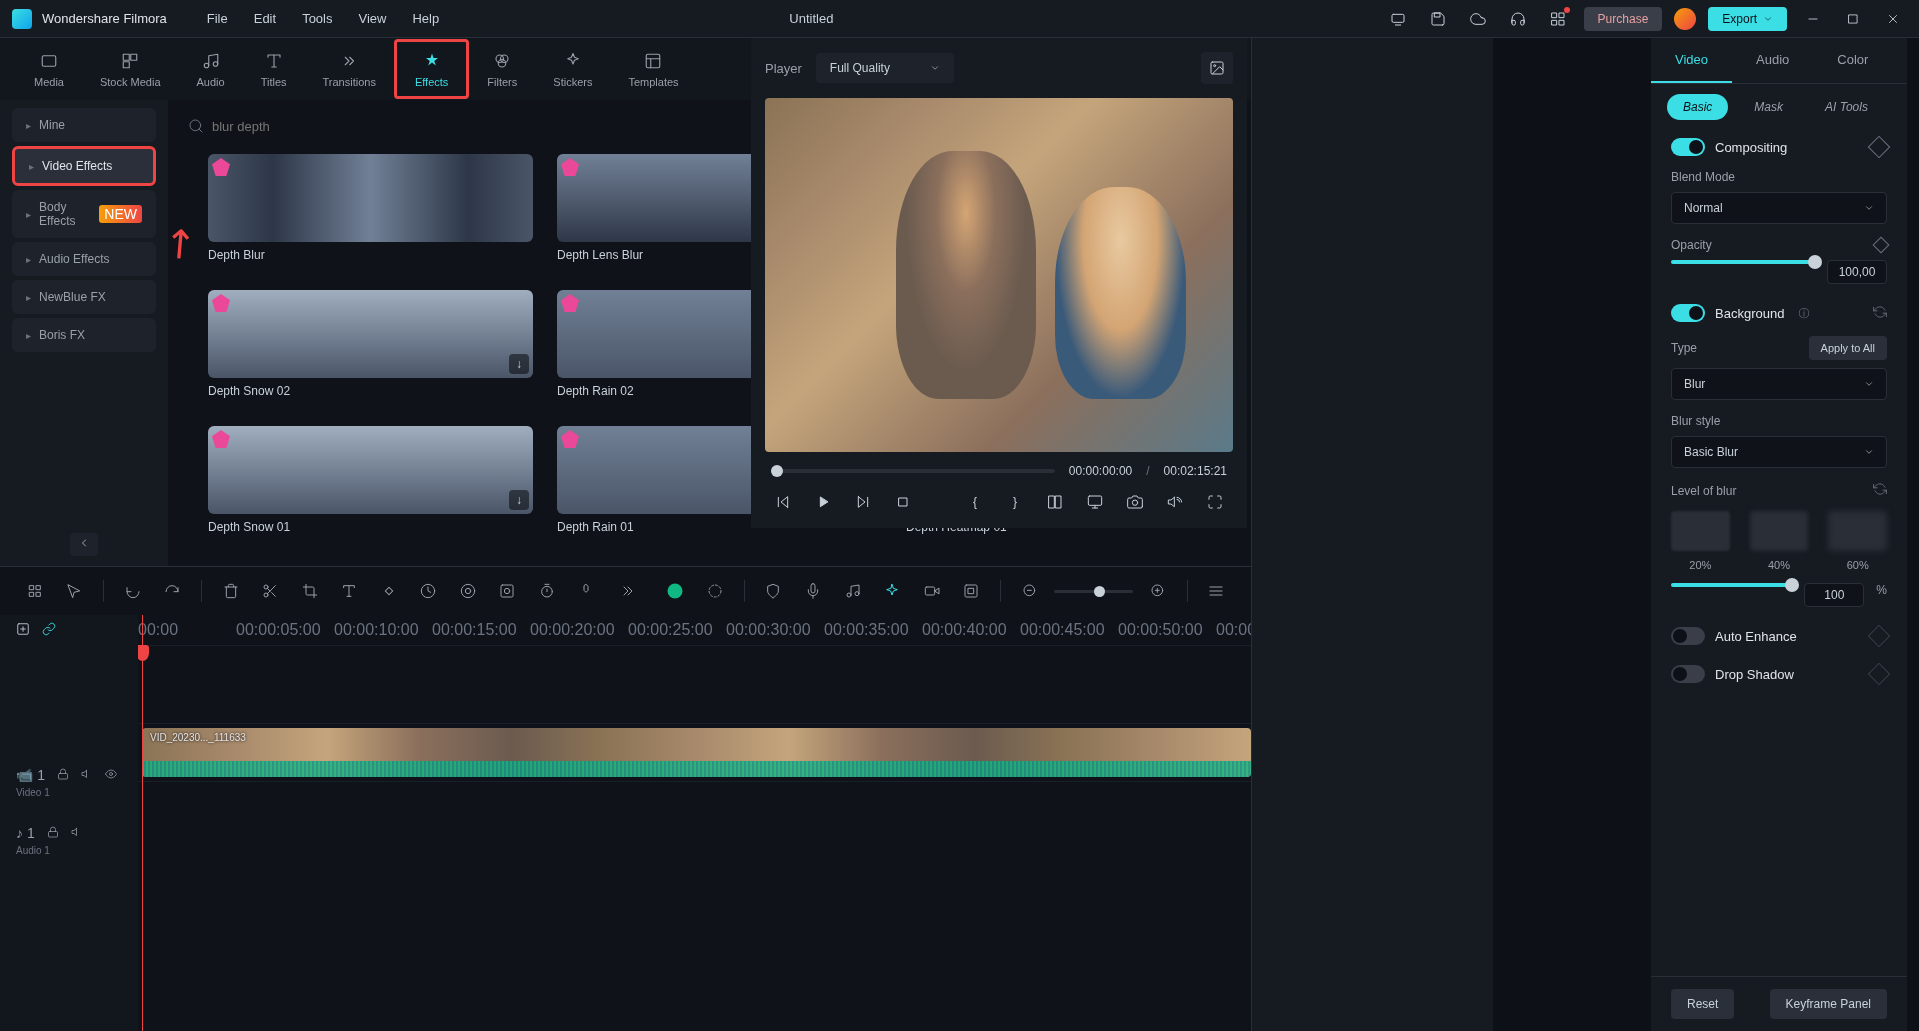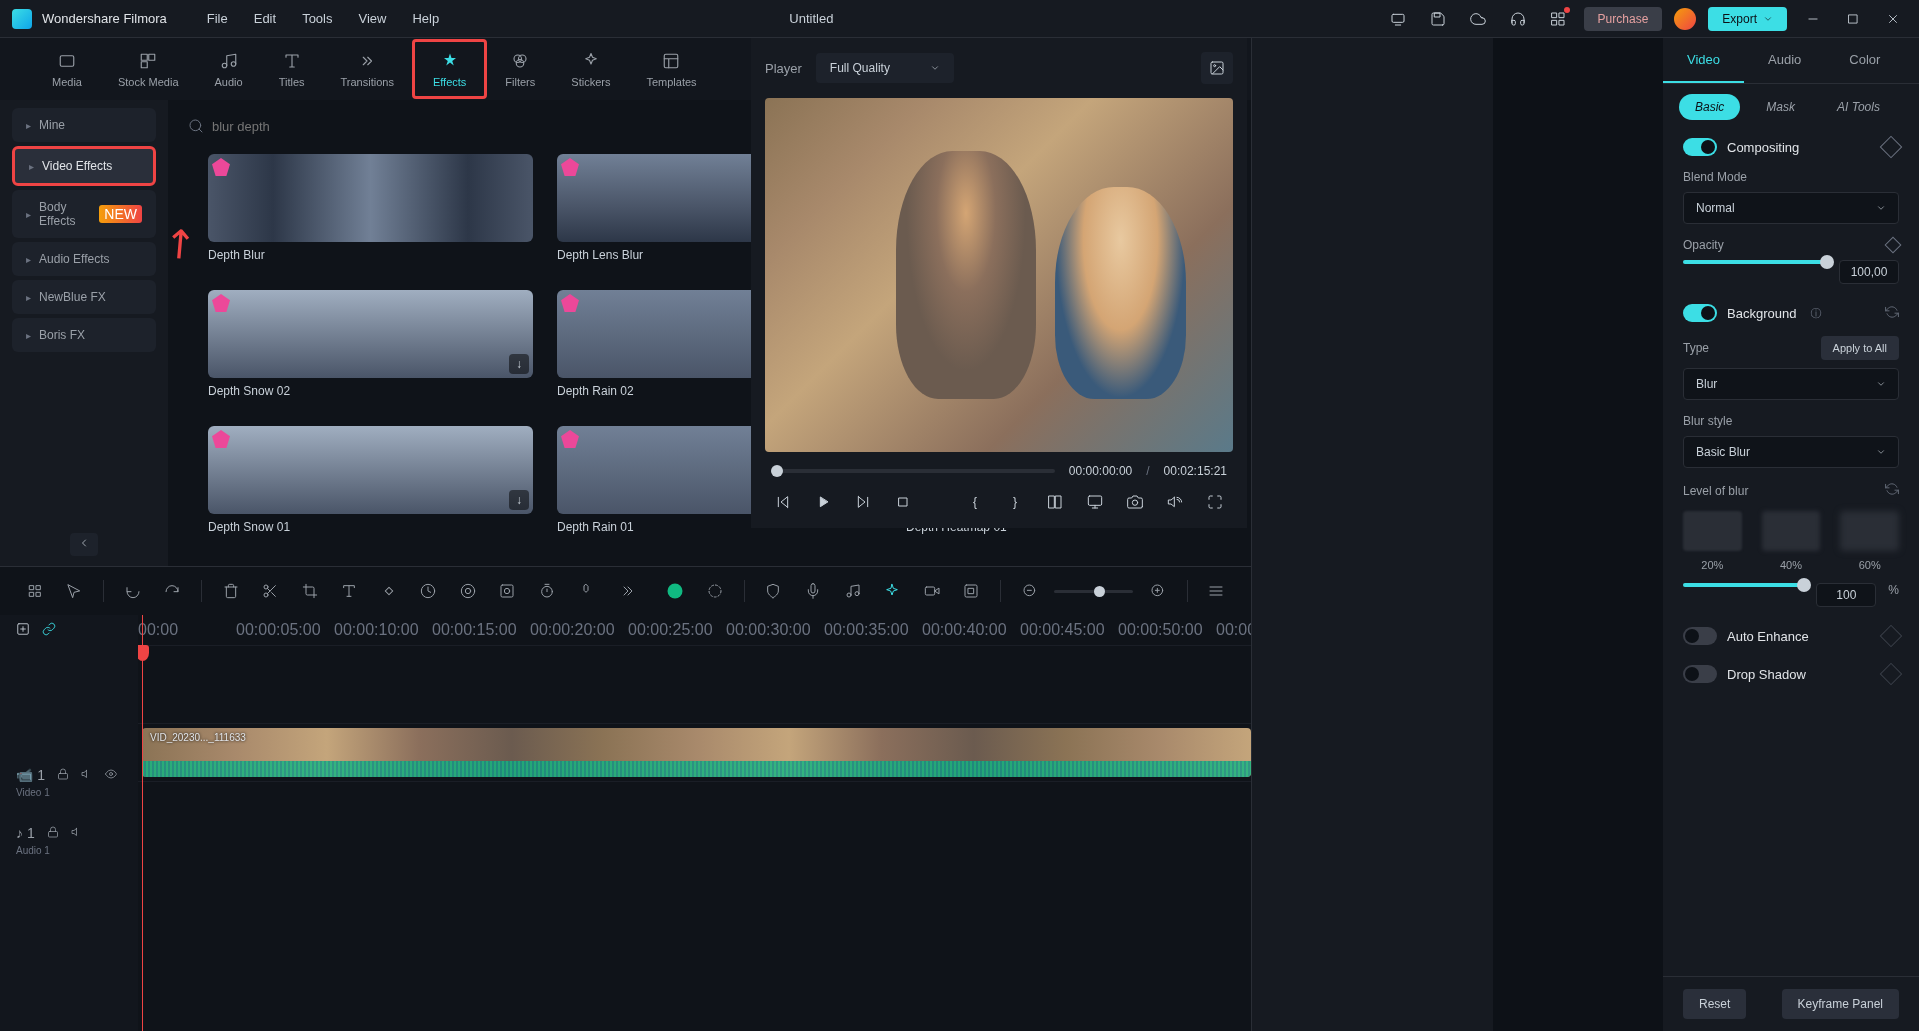--- a/index.html
+++ b/index.html
@@ -20,21 +20,21 @@
     .notif-dot { position: relative; }
     .notif-dot::after { content: ''; position: absolute; top: 2px; right: 2px; width: 6px; height: 6px; background: #ef4444; border-radius: 50%; }
     
     
     .main-layout { display: flex; height: 993px; }
     .left-col { width: 1251px; display: flex; flex-direction: column; }
     .right-col { width: 668px; display: flex; flex-direction: column; background: #161a21; border-left: 1px solid #2a2e36; }
     
     
     .library-section { height: 528px; display: flex; flex-direction: column; background: #12161d; }
-    .library-tabs { height: 62px; display: flex; align-items: center; gap: 0; padding: 0 34px; }
+    .library-tabs { height: 62px; display: flex; align-items: center; gap: 0; padding: 0 16px; }
     .lib-tab { display: flex; flex-direction: column; align-items: center; gap: 4px; padding: 8px 18px; cursor: pointer; color: #9aa0a8; border-radius: 6px; }
     .lib-tab.active { color: #3cdee5; }
     .lib-tab-hl { border: 3px solid #ef4444; border-radius: 4px; }
     .lib-tab-icon { width: 22px; height: 22px; display: flex; align-items: center; justify-content: center; }
     .lib-tab-label { font-size: 11px; }
     
     .library-body { flex: 1; display: flex; }
     .sidebar { width: 168px; background: #161a21; padding: 8px 12px; display: flex; flex-direction: column; gap: 4px; position: relative; }
     .sidebar-item { padding: 10px 14px; color: #9aa0a8; cursor: pointer; border-radius: 6px; display: flex; align-items: center; gap: 8px; font-size: 12px; background: #1d222b; }
     .sidebar-item.selected { background: #2a2f3a; color: #e1e4e8; }
@@ -739,21 +739,21 @@
         </div>
       <div class="preview-ctrl">
           <svg width="16" height="16" viewBox="0 0 24 24">
             <path d="M8 3H5a2 2 0 00-2 2v3m18 0V5a2 2 0 00-2-2h-3m0 18h3a2 2 0 002-2v-3M3 16v3a2 2 0 002 2h3"></path>
           </svg>
         </div>
     </div>
   </div>
 </div>
 
-<div style="position:absolute;right:0;top:38px;width:256px;height:993px">
+<div style="position:absolute;right:12px;top:38px;width:256px;height:993px">
   <div class="props-panel" style="height:100%">
     <div class="props-tabs">
       <div class="props-tab active">Video</div>
       <div class="props-tab">Audio</div>
       <div class="props-tab">Color</div>
     </div>
     <div class="props-subtabs">
       <div class="props-subtab active">Basic</div>
       <div class="props-subtab">Mask</div>
       <div class="props-subtab">AI Tools</div>

